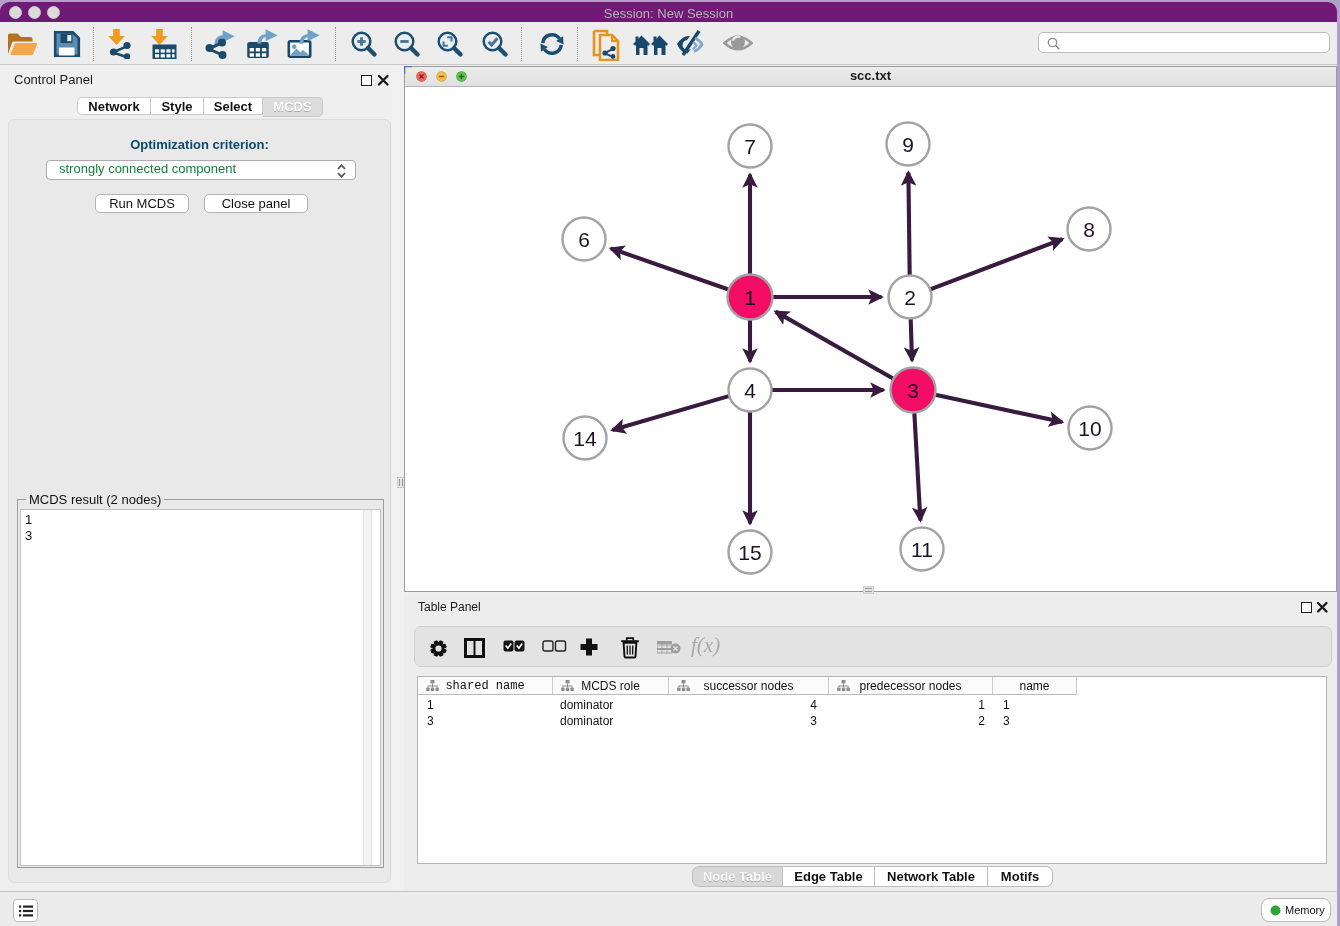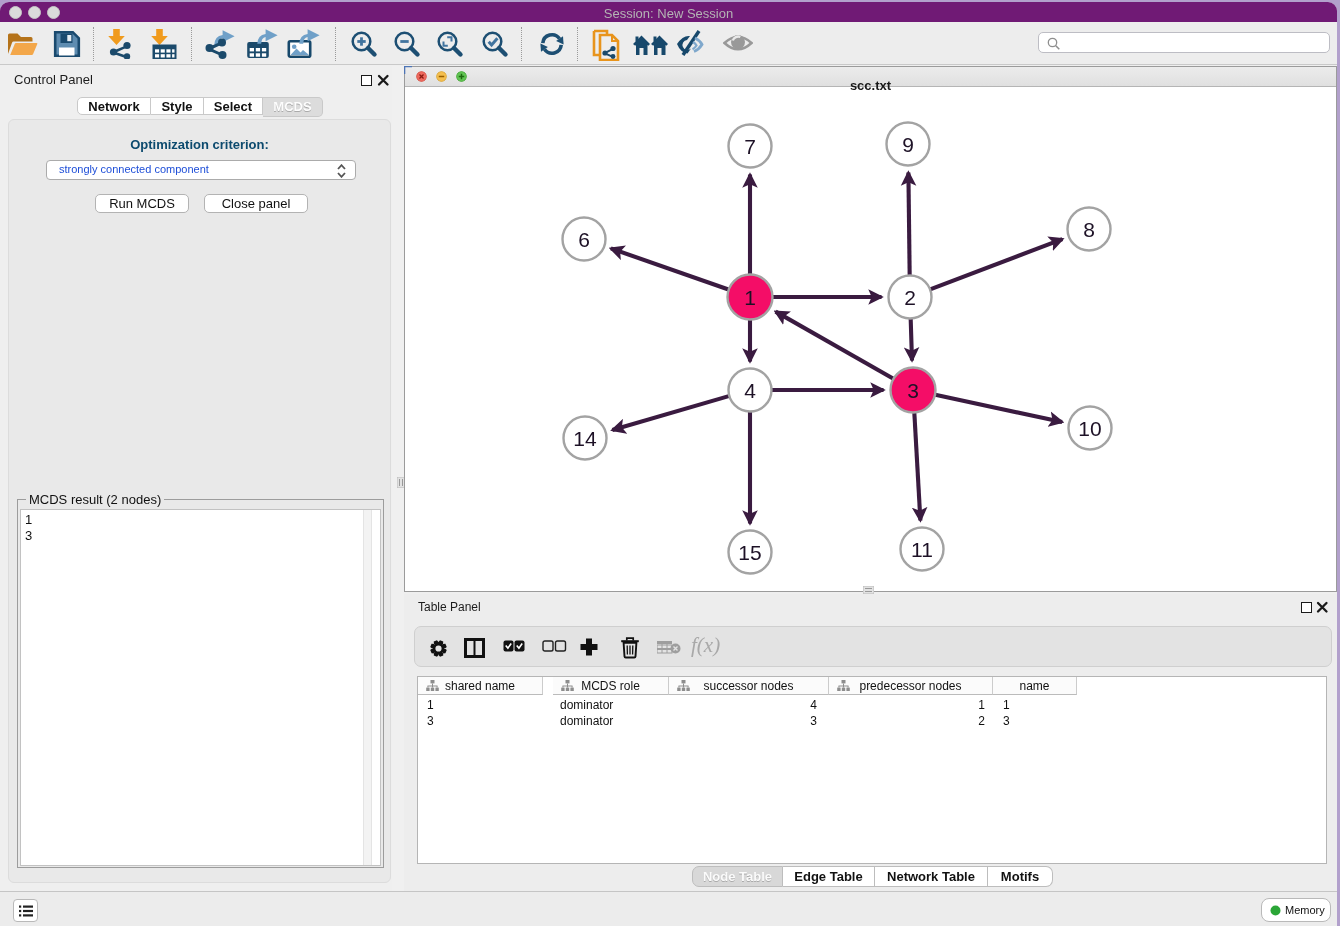--- a/index.html
+++ b/index.html
@@ -15,32 +15,32 @@
 .tbi { position:absolute; top:7px; }
 .tsep { position:absolute; top:5px; height:34px; width:0; border-left:1px dotted #9a9a9a; }
 #searchbox { position:absolute; left:1038px; top:10px; width:292px; height:21px; background:#fff; border:1px solid #bdbdc4; border-radius:5px; }
 
 #cp-title { position:absolute; left:14px; top:70px; font-size:13px; color:#1c1c1c; }
 .winbtn-sq { position:absolute; width:11px; height:11px; border:1.6px solid #1a1a1a; background:#fff; }
 #cp-tabs { position:absolute; left:77px; top:95px; height:23px; }
 .tab { position:absolute; top:0; height:18px; background:#fff; border:1px solid #c9c9c9; border-left:none; font-size:13px; font-weight:600; color:#111; text-align:center; line-height:17px; box-sizing:border-box; }
 #cp-body { position:absolute; left:8px; top:117px; width:383px; height:764px; background:#e9e9e9; border:1px solid #dcdcdc; border-radius:6px; }
 #opt-label { position:absolute; left:0; top:17px; width:100%; text-align:center; font-size:13px; color:#0c4a6e;font-weight:bold; }
-#dd { position:absolute; left:37px; top:40px; width:310px; height:20px; background:#fff; border:1px solid #ababab; border-radius:4px; font-size:11px; color:#1d4ed8; line-height:16px; padding-left:12px; }
+#dd { position:absolute; left:37px; top:40px; width:310px; height:20px; background:#fff; border:1px solid #ababab; border-radius:4px; font-size:13px; color:#15803d; line-height:16px; padding-left:12px; }
 .btn { position:absolute; top:74px; height:19px; background:#fff; border:1px solid #b3b3b3; border-radius:5px; font-size:13px; color:#111; text-align:center; line-height:17px; }
 #mcds-box { position:absolute; left:8px; top:379px; width:367px; height:369px; border:1px solid #9c9c9c; }
 #mcds-legend { position:absolute; left:8px; top:-8px; background:#e9e9e9; padding:0 3px; font-size:13px; color:#111; }
 #mcds-white { position:absolute; left:2px; top:9px; width:361px; height:357px; background:#fff; border:1px solid #c2c2c2; }
 #mcds-scroll { position:absolute; right:8px; top:0; width:9px; height:355px; background:#f3f3f3; border-left:1px solid #e4e4e4; border-right:1px solid #e4e4e4; }
 
 #vsplit { position:absolute; left:392px; top:64px; width:12px; height:825px; background:#f0f0f0; }
 
 #netwin { position:absolute; left:404px; top:64px; width:933px; height:526px; background:#fff; border:1px solid #9b9b9b; }
 #nw-title { position:absolute; left:0; top:0; width:100%; height:20px; background:linear-gradient(#ececec,#e0e0e0); border-bottom:1px solid #b5b5b5; }
-#nw-text { position:absolute; width:100%; text-align:center; top:11px; font-size:13px; font-weight:600; color:#1a1a1a; }
+#nw-text { position:absolute; width:100%; text-align:center; top:1px; font-size:13px; font-weight:600; color:#1a1a1a; }
 .mac { position:absolute; top:4px; width:11px; height:11px; border-radius:50%; }
 #graph-wrap { position:absolute; left:0; top:20px; }
 
 #tablepanel { position:absolute; left:404px; top:592px; width:933px; height:297px; background:#ededed; }
 #tp-title { position:absolute; left:14px; top:6px; font-size:12px; color:#1c1c1c; }
 #tp-toolbar { position:absolute; left:10px; top:32px; width:918px; height:41px; background:#e3e3e3; border:1px solid #cfcfcf; border-radius:7px; }
 #tp-table { position:absolute; left:13px; top:82px; width:910px; height:188px; background:#fff; border:1px solid #b5b5b5; }
 .th { position:absolute; top:0; height:18px; background:#fbfbfb; border-right:1px solid #ccc; border-bottom:1px solid #bbb; font-size:12px; color:#111; text-align:center; line-height:18px; }
 .td { position:absolute; font-size:12px; color:#111; height:16px; line-height:16px; }
 #tp-tabs { position:absolute; left:288px; top:272px; height:21px; }
@@ -349,21 +349,21 @@
   <div id="tp-table">
     <svg class="hdricon" style="left:8px;" width="13" height="13" viewBox="0 0 13 13">
           <g fill="#8d8d8d">
             <rect x="4.5" y="0" width="4" height="3.4"></rect>
             <rect x="0.2" y="7.6" width="3.4" height="3.4"></rect>
             <rect x="4.8" y="7.6" width="3.4" height="3.4"></rect>
             <rect x="9.4" y="7.6" width="3.4" height="3.4"></rect>
             <path d="M6,3.4 h1 v2 h-1 z M1.5,5.4 h10 v1 h-10 z M1.4,5.8 h1 v1.8 h-1 z M6,5.8 h1 v1.8 h-1 z M10.6,5.8 h1 v1.8 h-1 z"></path>
           </g>
         </svg>
-    <div class="th" style="left:0; width:125px; border-left:none;">shared name</div>
+    <div class="th" style="left:0; width:135px; border-left:none;font-family:Liberation Mono, monospace;">shared name</div>
     <svg class="hdricon" style="left:143px;" width="13" height="13" viewBox="0 0 13 13">
           <g fill="#8d8d8d">
             <rect x="4.5" y="0" width="4" height="3.4"></rect>
             <rect x="0.2" y="7.6" width="3.4" height="3.4"></rect>
             <rect x="4.8" y="7.6" width="3.4" height="3.4"></rect>
             <rect x="9.4" y="7.6" width="3.4" height="3.4"></rect>
             <path d="M6,3.4 h1 v2 h-1 z M1.5,5.4 h10 v1 h-10 z M1.4,5.8 h1 v1.8 h-1 z M6,5.8 h1 v1.8 h-1 z M10.6,5.8 h1 v1.8 h-1 z"></path>
           </g>
         </svg>
     <div class="th" style="left:135px; width:116px;">MCDS role</div>

